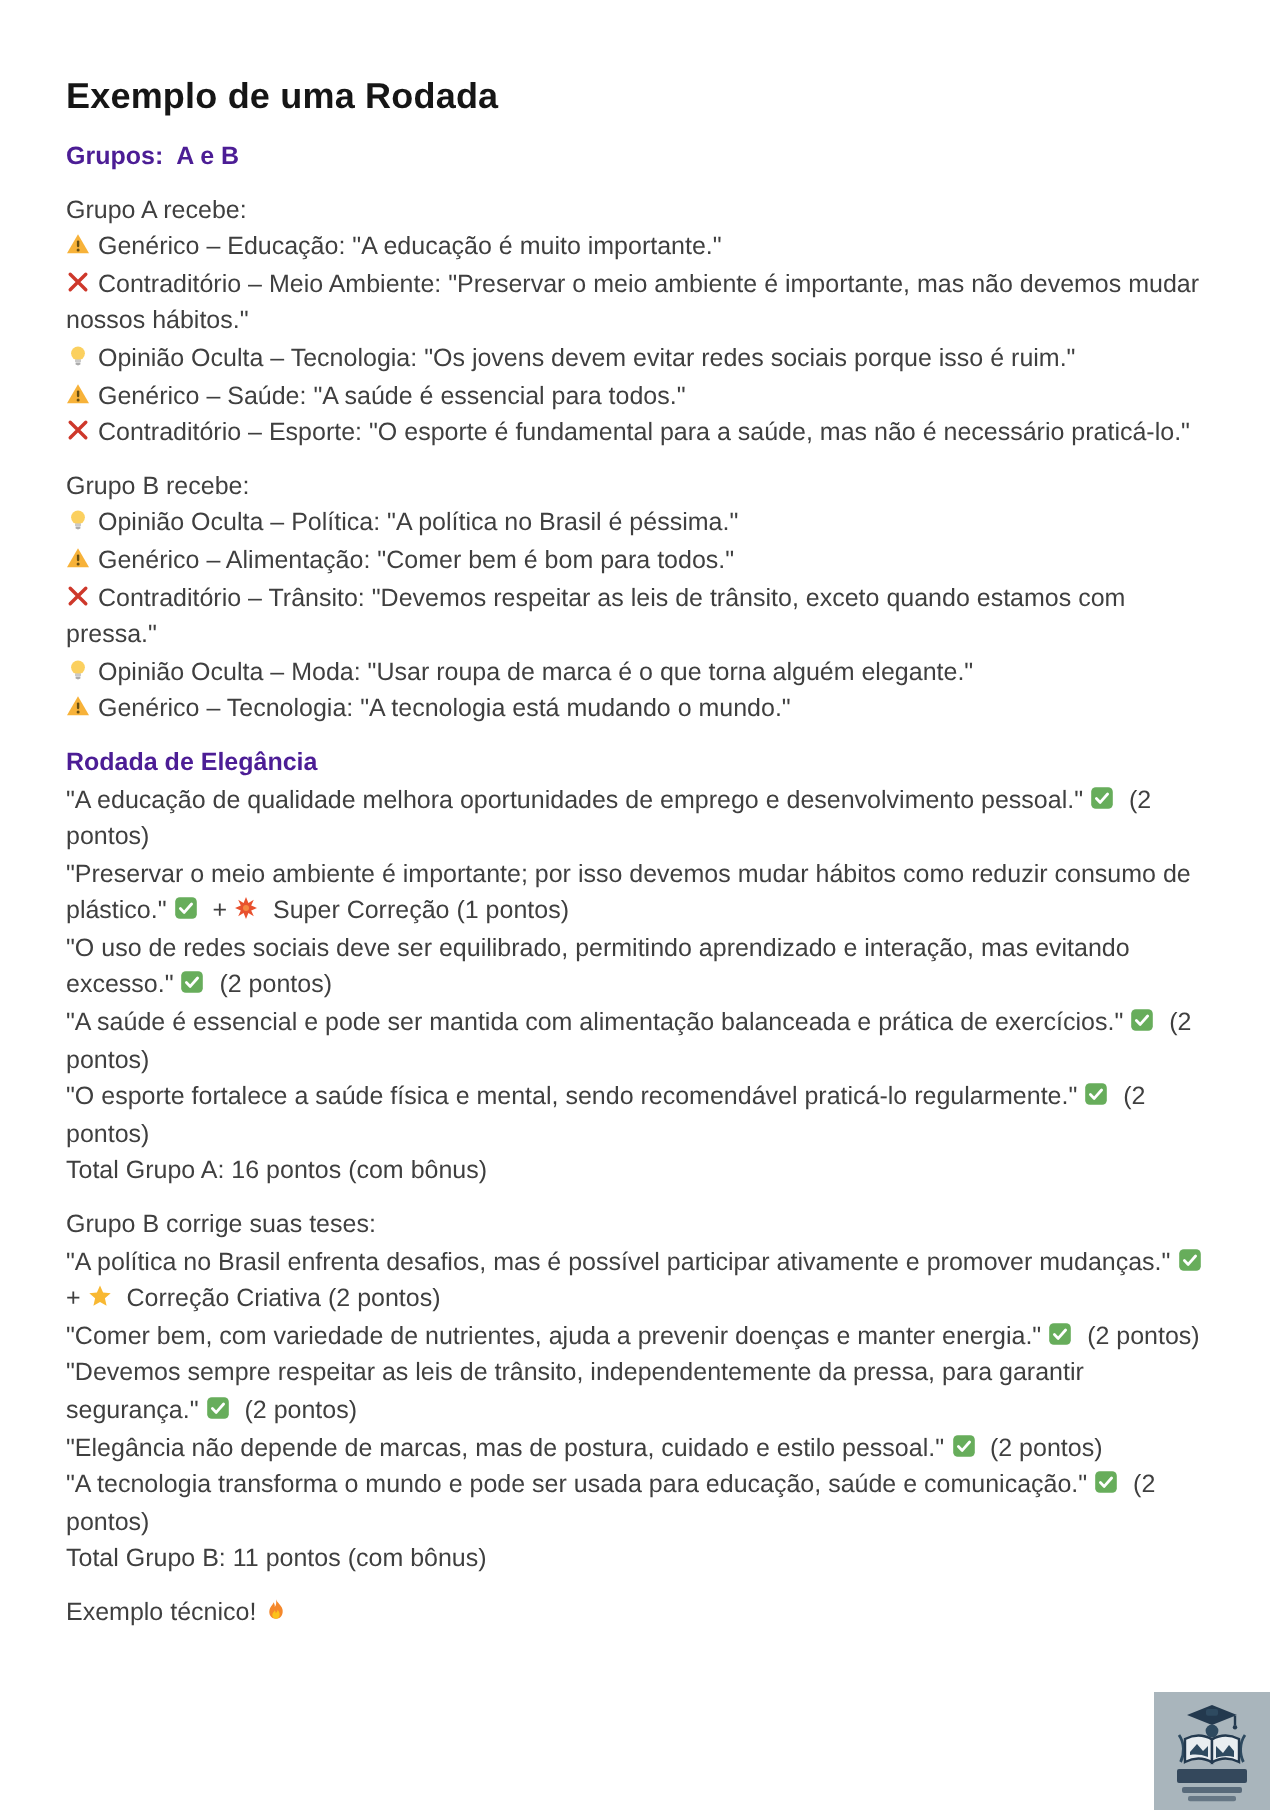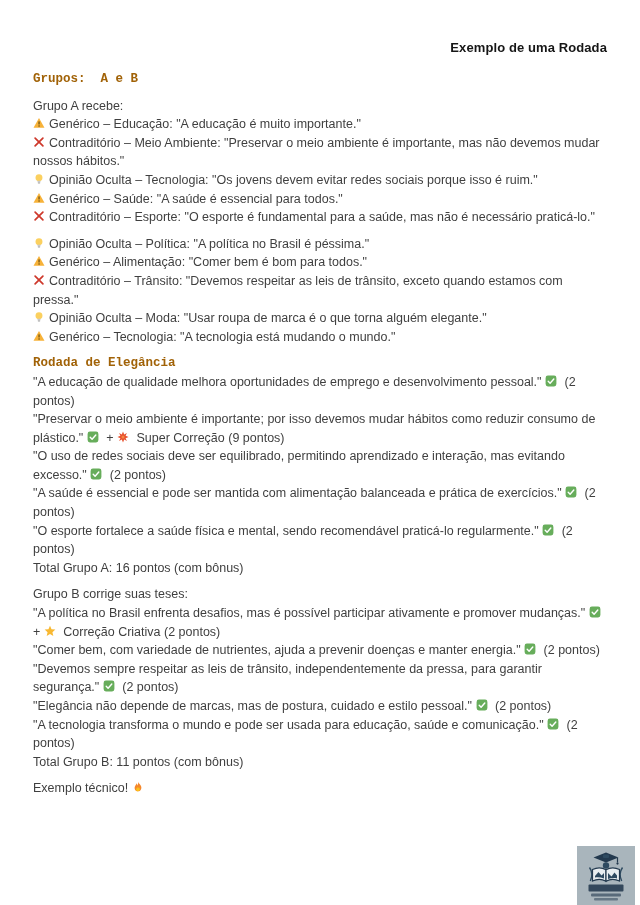--- a/index.html
+++ b/index.html
@@ -4,27 +4,27 @@
 <style>
   * { margin:0; padding:0; box-sizing:border-box; }
   html,body { background:#ffffff; }
   body { width:640px; height:905px; font-family:"Liberation Sans", sans-serif; }
   .page {
     position:relative; width:640px; height:905px; overflow:hidden;
     background:#ffffff; padding:36px 33px 0 33px;
     color:#3f3f3f; font-size:12.5px; line-height:18.6px;
   }
   h1.title {
-    text-align:right; font-size:13px; line-height:24px;
+    text-align:left; font-size:18px; line-height:24px;
     font-weight:700; color:#161616; margin-bottom:9px;
     letter-spacing:0.1px;
   }
   .block { margin-bottom:8px; }
   .line { margin:0; }
-  .b, .bold { font-weight:700; color:#a16207;font-family:Liberation Mono, monospace; }
+  .b, .bold { font-weight:700; color:#4c1d95; }
   .icon {
     display:inline-block; width:12px; height:12px;
     vertical-align:-1px; margin-right:4px;
   }
   .icon svg { display:block; width:100%; height:100%; }
   .logo {
     position:absolute; right:5px; bottom:0; width:58px; height:59px;
   }
   .logo svg { display:block; width:100%; height:100%; }
 </style>
@@ -60,20 +60,21 @@
               <rect x="10.9" y="8.4" width="2.4" height="6.8" rx="1.1" fill="#664D12"></rect>
               <circle cx="12.1" cy="17.9" r="1.5" fill="#664D12"></circle>
             </svg></span><span>Genérico – Saúde: "A saúde é essencial para todos."</span></p>
         <p class="line"><span class="icon cross"><svg viewBox="0 0 24 24">
               <path d="M4.2 4.2 19.8 19.8M19.8 4.2 4.2 19.8" stroke="#CE382B" stroke-width="3.4" stroke-linecap="round"></path>
             </svg></span><span>Contraditório – Esporte: "O esporte é fundamental para a saúde, mas não é necessário praticá-lo."</span></p>
       </div>
   </div>
 
   <div class="block">
+    <p class="line">Grupo B recebe:</p>
     <div>
         <p class="line"><span class="icon bulb"><svg viewBox="0 0 24 24">
               <circle cx="12" cy="9.3" r="6.9" fill="#FBD05F"></circle>
               <rect x="9" y="15.4" width="6" height="2.6" fill="#C9C9C9"></rect>
               <path d="M9.6 18.6h4.8v1.8l-2.4 1.2-2.4-1.2z" fill="#ABABAB"></path>
             </svg></span><span>Opinião Oculta – Política: "A política no Brasil é péssima."</span></p>
         <p class="line"><span class="icon warning"><svg viewBox="0 0 24 24">
               <path d="M12 2.2 23 21.3H1z" fill="#F7B239"></path>
               <rect x="10.9" y="8.4" width="2.4" height="6.8" rx="1.1" fill="#664D12"></rect>
               <circle cx="12.1" cy="17.9" r="1.5" fill="#664D12"></circle>
@@ -100,21 +101,21 @@
         <p class="line"><span>"A educação de qualidade melhora oportunidades de emprego e desenvolvimento pessoal." </span><span class="icon check"><svg viewBox="0 0 24 24">
               <rect x="1.2" y="1.2" width="21.6" height="21.6" rx="4.6" fill="#67AD5B"></rect>
               <path d="M6.4 12.6l3.8 3.8 7.4-8.4" stroke="#ffffff" stroke-width="2.8" fill="none" stroke-linecap="round" stroke-linejoin="round"></path>
             </svg></span><span> (2 pontos)</span></p>
         <p class="line"><span>"Preservar o meio ambiente é importante; por isso devemos mudar hábitos como reduzir consumo de plástico." </span><span class="icon check"><svg viewBox="0 0 24 24">
               <rect x="1.2" y="1.2" width="21.6" height="21.6" rx="4.6" fill="#67AD5B"></rect>
               <path d="M6.4 12.6l3.8 3.8 7.4-8.4" stroke="#ffffff" stroke-width="2.8" fill="none" stroke-linecap="round" stroke-linejoin="round"></path>
             </svg></span><span> + </span><span class="icon burst"><svg viewBox="0 0 24 24">
               <path d="M12 1l2.4 6 5.4-3.2-2.6 5.8L23 12l-5.8 2.4 2.6 5.8-5.4-3.2-2.4 6-2.4-6-5.4 3.2 2.6-5.8L1 12l5.8-2.4-2.6-5.8 5.4 3.2z" fill="#E8512E"></path>
               <circle cx="12" cy="12" r="3" fill="#F58742"></circle>
-            </svg></span><span> Super Correção (9 pontos)</span></p>
+            </svg></span><span> Super Correção (1 pontos)</span></p>
         <p class="line"><span>"O uso de redes sociais deve ser equilibrado, permitindo aprendizado e interação, mas evitando excesso." </span><span class="icon check"><svg viewBox="0 0 24 24">
               <rect x="1.2" y="1.2" width="21.6" height="21.6" rx="4.6" fill="#67AD5B"></rect>
               <path d="M6.4 12.6l3.8 3.8 7.4-8.4" stroke="#ffffff" stroke-width="2.8" fill="none" stroke-linecap="round" stroke-linejoin="round"></path>
             </svg></span><span> (2 pontos)</span></p>
         <p class="line"><span>"A saúde é essencial e pode ser mantida com alimentação balanceada e prática de exercícios." </span><span class="icon check"><svg viewBox="0 0 24 24">
               <rect x="1.2" y="1.2" width="21.6" height="21.6" rx="4.6" fill="#67AD5B"></rect>
               <path d="M6.4 12.6l3.8 3.8 7.4-8.4" stroke="#ffffff" stroke-width="2.8" fill="none" stroke-linecap="round" stroke-linejoin="round"></path>
             </svg></span><span> (2 pontos)</span></p>
         <p class="line"><span>"O esporte fortalece a saúde física e mental, sendo recomendável praticá-lo regularmente." </span><span class="icon check"><svg viewBox="0 0 24 24">
               <rect x="1.2" y="1.2" width="21.6" height="21.6" rx="4.6" fill="#67AD5B"></rect>

